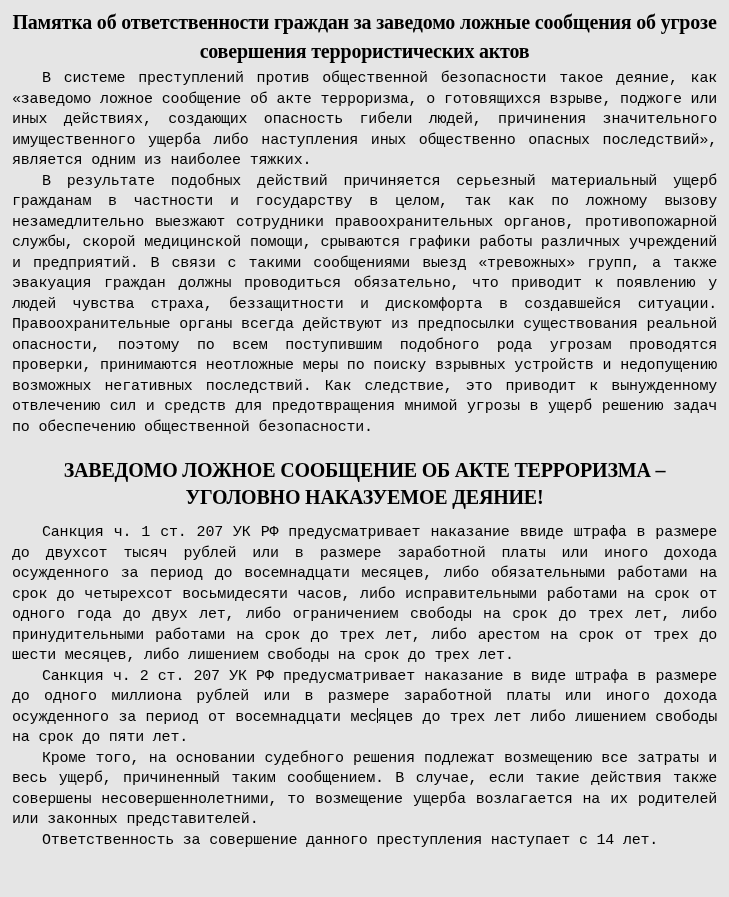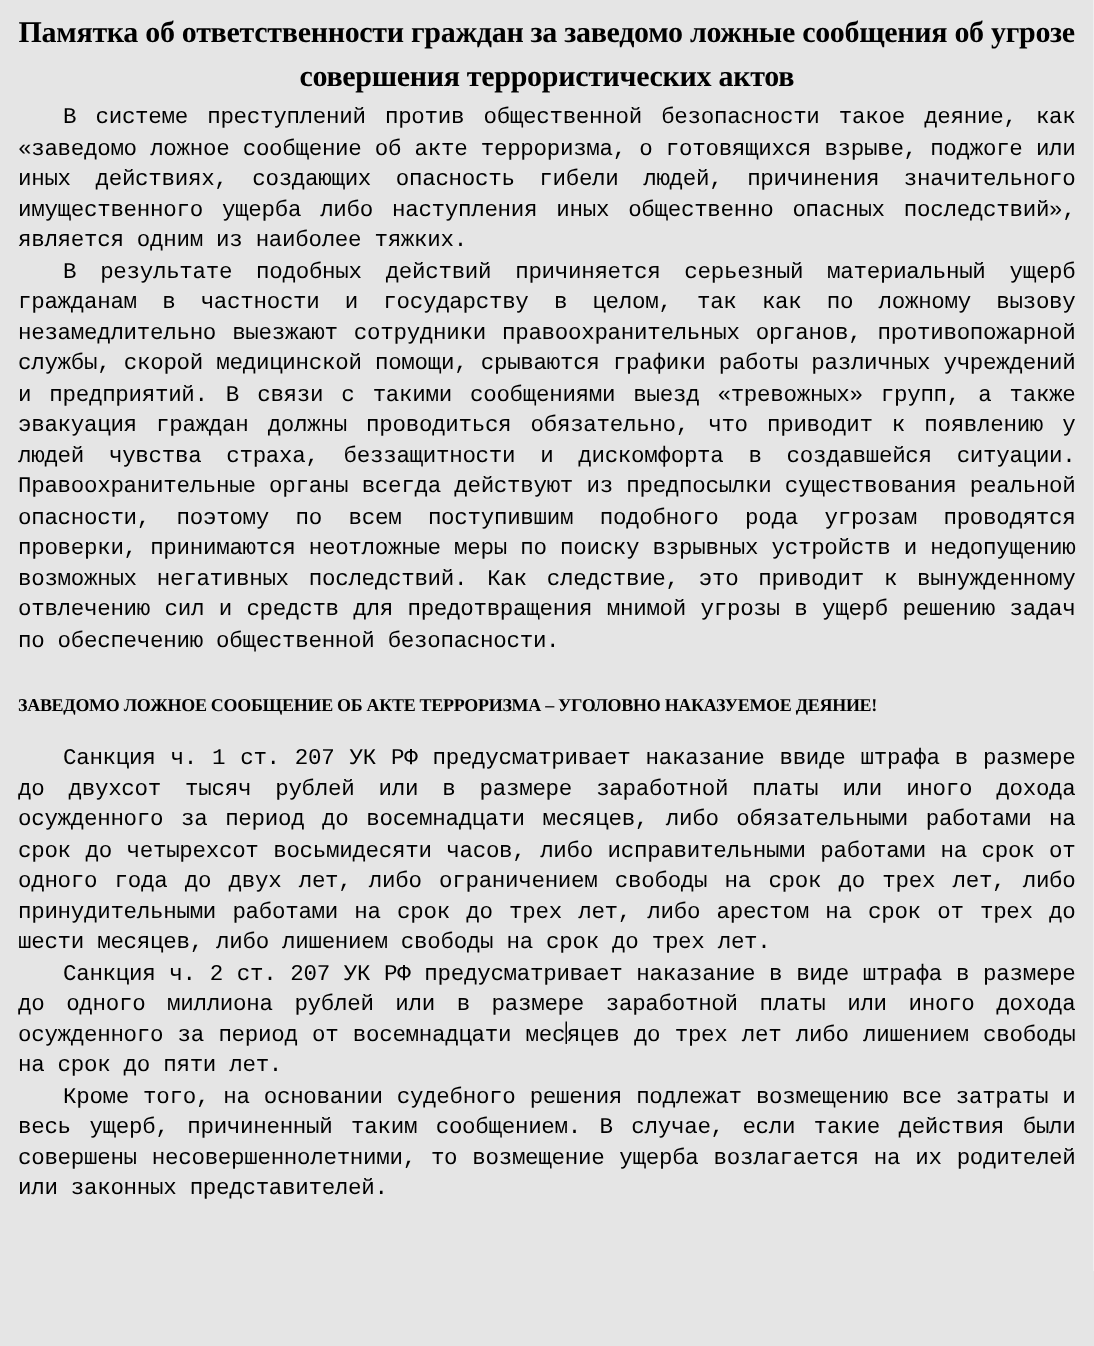--- a/index.html
+++ b/index.html
@@ -28,24 +28,24 @@
   .doc-title {
     margin: 2px 0 3px 0;
     font-size: 20px;
     line-height: 29px;
     font-weight: bold;
     text-align: center;
     letter-spacing: -0.2px;
   }
   .doc-heading {
     margin: 19px 0 12px 0;
-    font-size: 12px;
+    font-size: 20px;
     line-height: 27px;
     font-weight: bold;
-    text-align: left;
+    text-align: center;
     letter-spacing: -0.2px;
   }
   .body-p {
     margin: 0;
     text-align: justify;
     text-indent: 30px;
     font-family: Liberation Mono, monospace;
   }
   .caret {
     display: inline-block;
@@ -65,20 +65,21 @@
   <p class="body-p">В системе преступлений против общественной безопасности такое деяние, как «заведомо ложное сообщение об акте терроризма, о готовящихся взрыве, поджоге или иных действиях, создающих опасность гибели людей, причинения значительного имущественного ущерба либо наступления иных общественно опасных последствий», является одним из наиболее тяжких.</p>
 
   <p class="body-p">В результате подобных действий причиняется серьезный материальный ущерб гражданам в частности и государству в целом, так как по ложному вызову незамедлительно выезжают сотрудники правоохранительных органов, противопожарной службы, скорой медицинской помощи, срываются графики работы различных учреждений и предприятий. В связи с такими сообщениями выезд «тревожных» групп, а также эвакуация граждан должны проводиться обязательно, что приводит к появлению у людей чувства страха, беззащитности и дискомфорта в создавшейся ситуации. Правоохранительные органы всегда действуют из предпосылки существования реальной опасности, поэтому по всем поступившим подобного рода угрозам проводятся проверки, принимаются неотложные меры по поиску взрывных устройств и недопущению возможных негативных последствий. Как следствие, это приводит к вынужденному отвлечению сил и средств для предотвращения мнимой угрозы в ущерб решению задач по обеспечению общественной безопасности.</p>
 
   <h2 class="doc-heading">ЗАВЕДОМО ЛОЖНОЕ СООБЩЕНИЕ ОБ АКТЕ ТЕРРОРИЗМА – УГОЛОВНО НАКАЗУЕМОЕ ДЕЯНИЕ!</h2>
 
   <p class="body-p">Санкция ч. 1 ст. 207 УК РФ предусматривает наказание ввиде штрафа в размере до двухсот тысяч рублей или в размере заработной платы или иного дохода осужденного за период до восемнадцати месяцев, либо обязательными работами на срок до четырехсот восьмидесяти часов, либо исправительными работами на срок от одного года до двух лет, либо ограничением свободы на срок до трех лет, либо принудительными работами на срок до трех лет, либо арестом на срок от трех до шести месяцев, либо лишением свободы на срок до трех лет.</p>
 
   <p class="body-p"><span>Санкция ч. 2 ст. 207 УК РФ предусматривает наказание в виде штрафа в размере до одного миллиона рублей или в размере заработной платы или иного дохода осужденного за период от восемнадцати мес</span><span class="caret"></span><span>яцев до трех лет либо лишением свободы на срок до пяти лет.</span></p>
 
-  <p class="body-p">Кроме того, на основании судебного решения подлежат возмещению все затраты и весь ущерб, причиненный таким сообщением. В случае, если такие действия были совершены несовершеннолетними, то возмещение ущерба возлагается на их родителей или законных представителей.</p>
+  <p class="body-p">Кроме того, на основании судебного решения подлежат возмещению все затраты и весь ущерб, причиненный таким сообщением. В случае, если такие действия также совершены несовершеннолетними, то возмещение ущерба возлагается на их родителей или законных представителей.</p>
 
 
 
 
 
+  <p class="body-p">Ответственность за совершение данного преступления наступает с 14 лет.</p>
 
 </div>
 
 </body></html>

